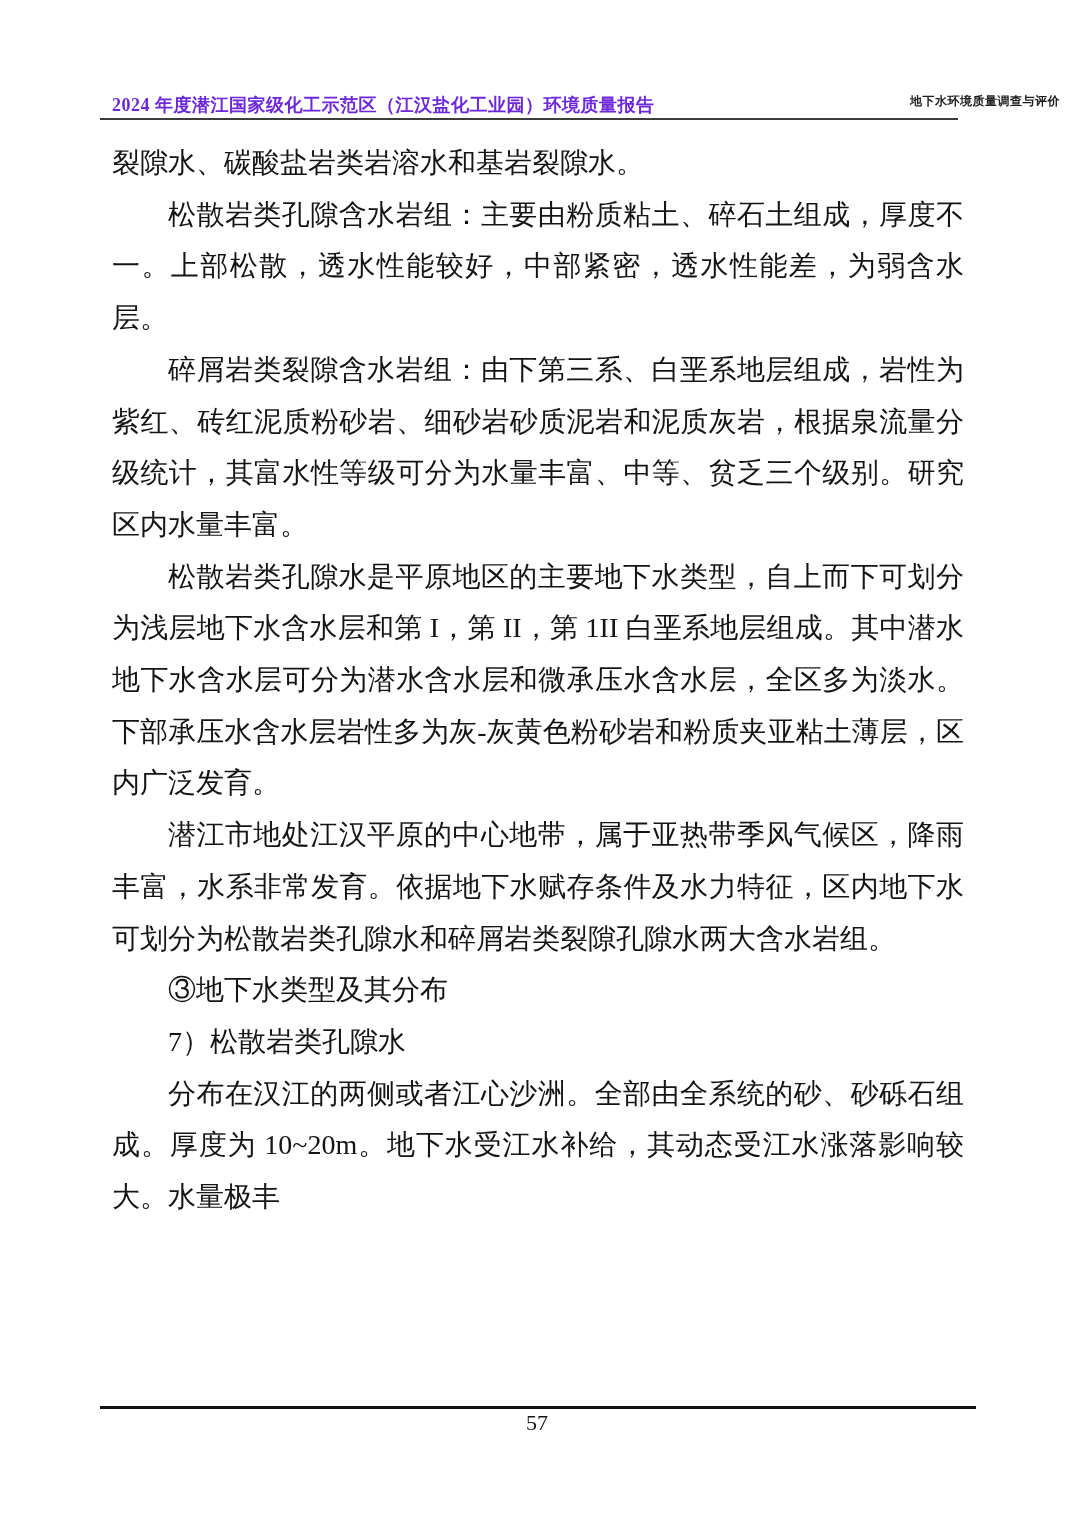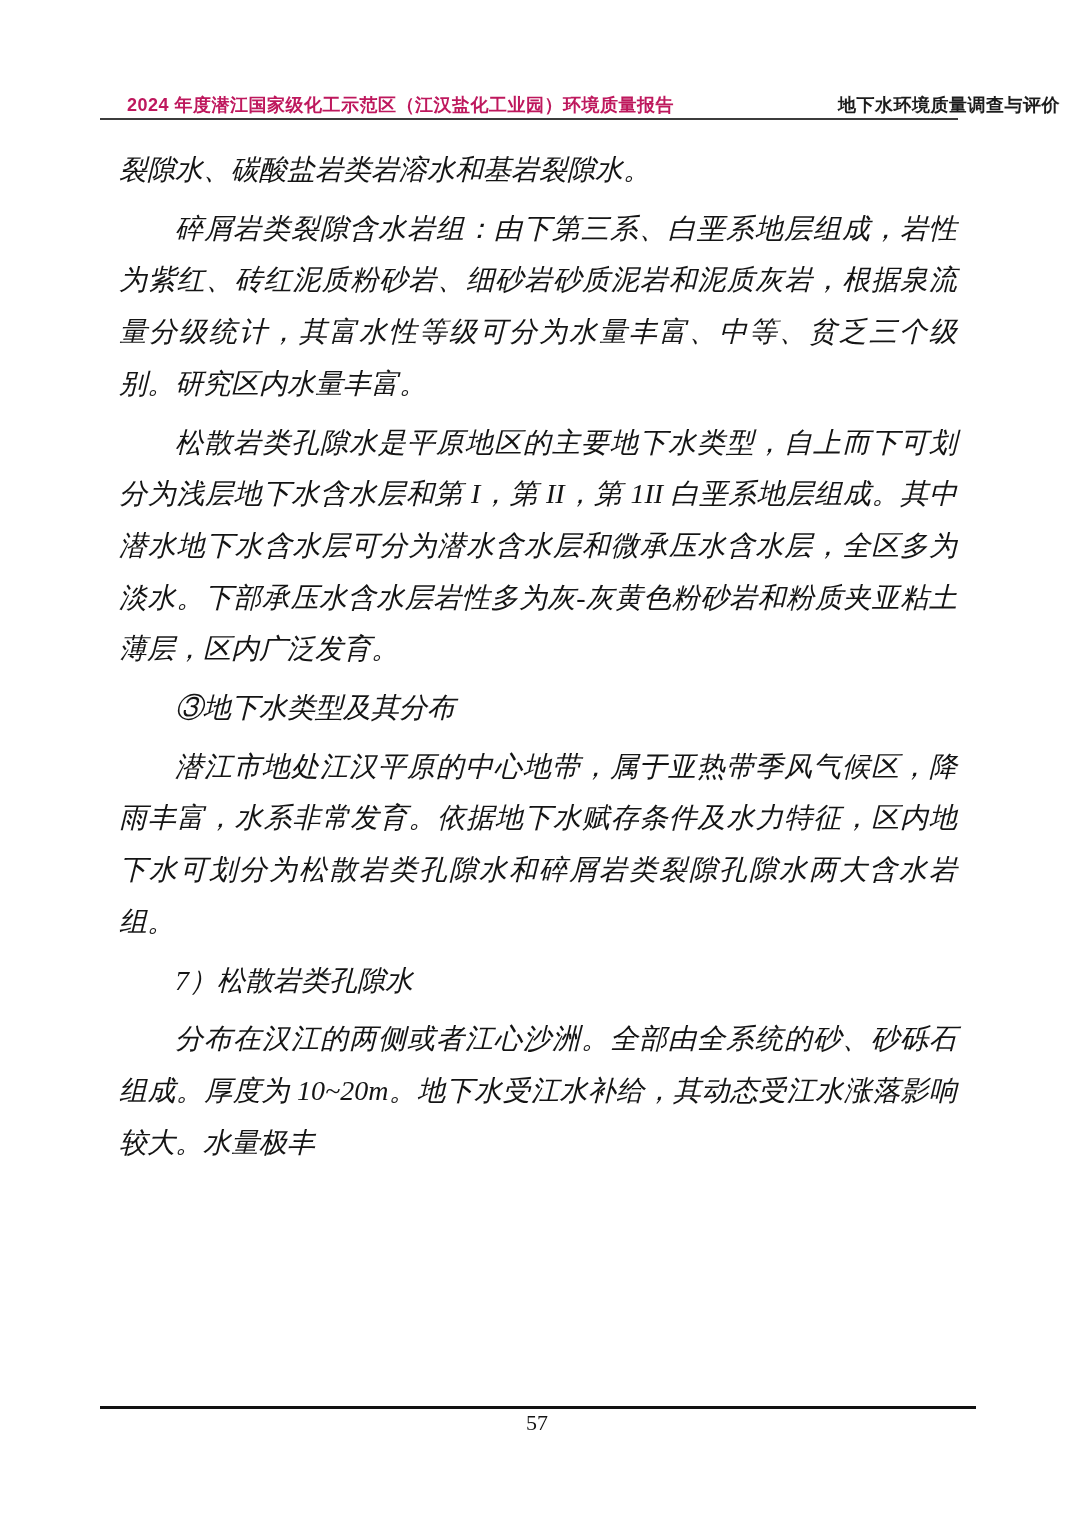--- a/index.html
+++ b/index.html
@@ -14,35 +14,34 @@
     background: #ffffff;
     color: #141414;
     font-family: "Liberation Serif", "DejaVu Serif", serif;
     overflow: hidden;
   }
   
   .header-left {
     position: absolute;
     left: 112px;
     top: 93px;
-    font-family: Liberation Sans, sans-serif;
+    font-family: Liberation Serif, serif;
     font-weight: bold;
     font-size: 18px;
     letter-spacing: 0.5px;
-    color: #be185d;
+    color: #6d28d9;
     white-space: nowrap;
-    margin-left: 15px;
   }
   .header-right {
     position: absolute;
     right: 14px;
     top: 93px;
     font-family: "Liberation Sans", "DejaVu Sans", sans-serif;
     font-weight: bold;
-    font-size: 18px;
+    font-size: 12px;
     letter-spacing: 0.5px;
     color: #1c1c1c;
     white-space: nowrap;
     text-align: center;
   }
   .header-rule {
     position: absolute;
     left: 100px;
     top: 118px;
     width: 858px;
@@ -54,23 +53,22 @@
     position: absolute;
     left: 112px;
     top: 137px;
     width: 852px;
     font-size: 28px;
     line-height: 51.7px;
     text-align: justify;
     color: #141414;
   }
   .content p {
-    margin: 7px;
+    margin: 0;
     text-indent: 56px;
-    font-style: italic;
   }
   .content p.no-indent {
     text-indent: 0;
   }
   
   .footer-rule {
     position: absolute;
     left: 100px;
     top: 1406px;
     width: 876px;
@@ -93,24 +91,25 @@
 <div class="page">
 
   <div class="header-left">2024 年度潜江国家级化工示范区（江汉盐化工业园）环境质量报告</div>
 
   <div class="header-right">地下水环境质量调查与评价</div>
 
   <div class="header-rule"></div>
 
   <div class="content">
     <p class="no-indent">裂隙水、碳酸盐岩类岩溶水和基岩裂隙水。</p>
+    <p>松散岩类孔隙含水岩组：主要由粉质粘土、碎石土组成，厚度不一。上部松散，透水性能较好，中部紧密，透水性能差，为弱含水层。</p>
     <p>碎屑岩类裂隙含水岩组：由下第三系、白垩系地层组成，岩性为紫红、砖红泥质粉砂岩、细砂岩砂质泥岩和泥质灰岩，根据泉流量分级统计，其富水性等级可分为水量丰富、中等、贫乏三个级别。研究区内水量丰富。</p>
     <p>松散岩类孔隙水是平原地区的主要地下水类型，自上而下可划分为浅层地下水含水层和第 I，第 II，第 1II 白垩系地层组成。其中潜水地下水含水层可分为潜水含水层和微承压水含水层，全区多为淡水。下部承压水含水层岩性多为灰-灰黄色粉砂岩和粉质夹亚粘土薄层，区内广泛发育。</p>
+    <p>潜江市地处江汉平原的中心地带，属于亚热带季风气候区，降雨丰富，水系非常发育。依据地下水赋存条件及水力特征，区内地下水可划分为松散岩类孔隙水和碎屑岩类裂隙孔隙水两大含水岩组。</p>
     <p>③地下水类型及其分布</p>
-    <p>潜江市地处江汉平原的中心地带，属于亚热带季风气候区，降雨丰富，水系非常发育。依据地下水赋存条件及水力特征，区内地下水可划分为松散岩类孔隙水和碎屑岩类裂隙孔隙水两大含水岩组。</p>
     <p>7）松散岩类孔隙水</p>
     <p>分布在汉江的两侧或者江心沙洲。全部由全系统的砂、砂砾石组成。厚度为 10~20m。地下水受江水补给，其动态受江水涨落影响较大。水量极丰</p>
   </div>
 
   <div class="footer-rule"></div>
 
   <div class="page-number">57</div>
 
 </div>
 

